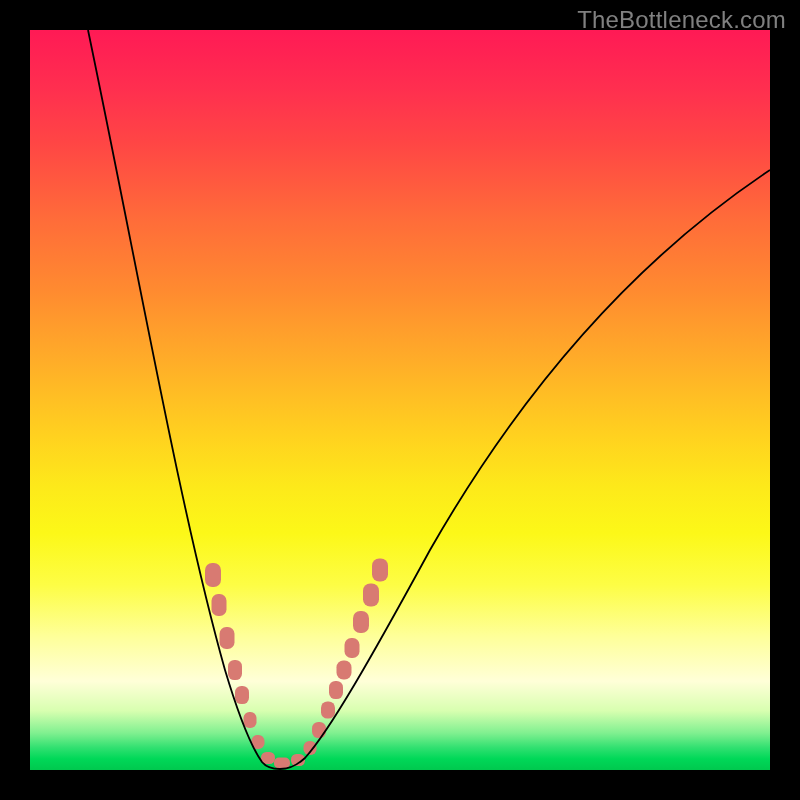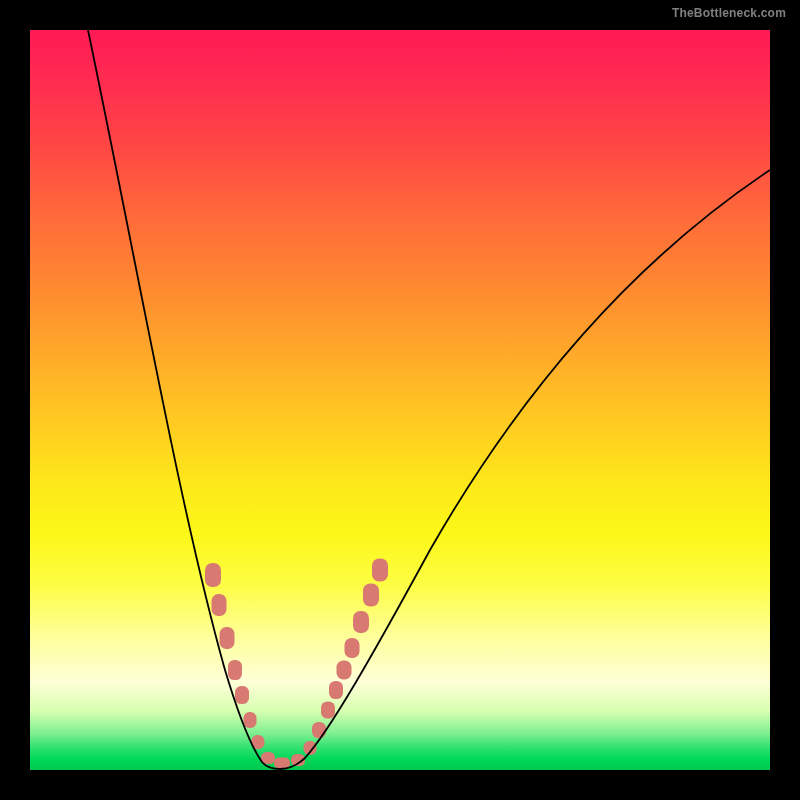--- a/index.html
+++ b/index.html
@@ -38,22 +38,22 @@
       #00d858 98.5%,
       #00c84e 100%
     );
   }
   
   .watermark {
     position: absolute;
     top: 6px;
     right: 14px;
     color: #808080;
-    font-size: 12px;
-    font-weight: 700;
+    font-size: 24px;
+    font-weight: 400;
     letter-spacing: 0.2px;
   }
   
   svg.curves {
     position: absolute;
     top: 0; left: 0;
     width: 740px; height: 740px;
   }
   
   .curve { fill: none; stroke: #000; stroke-width: 1.8; }

